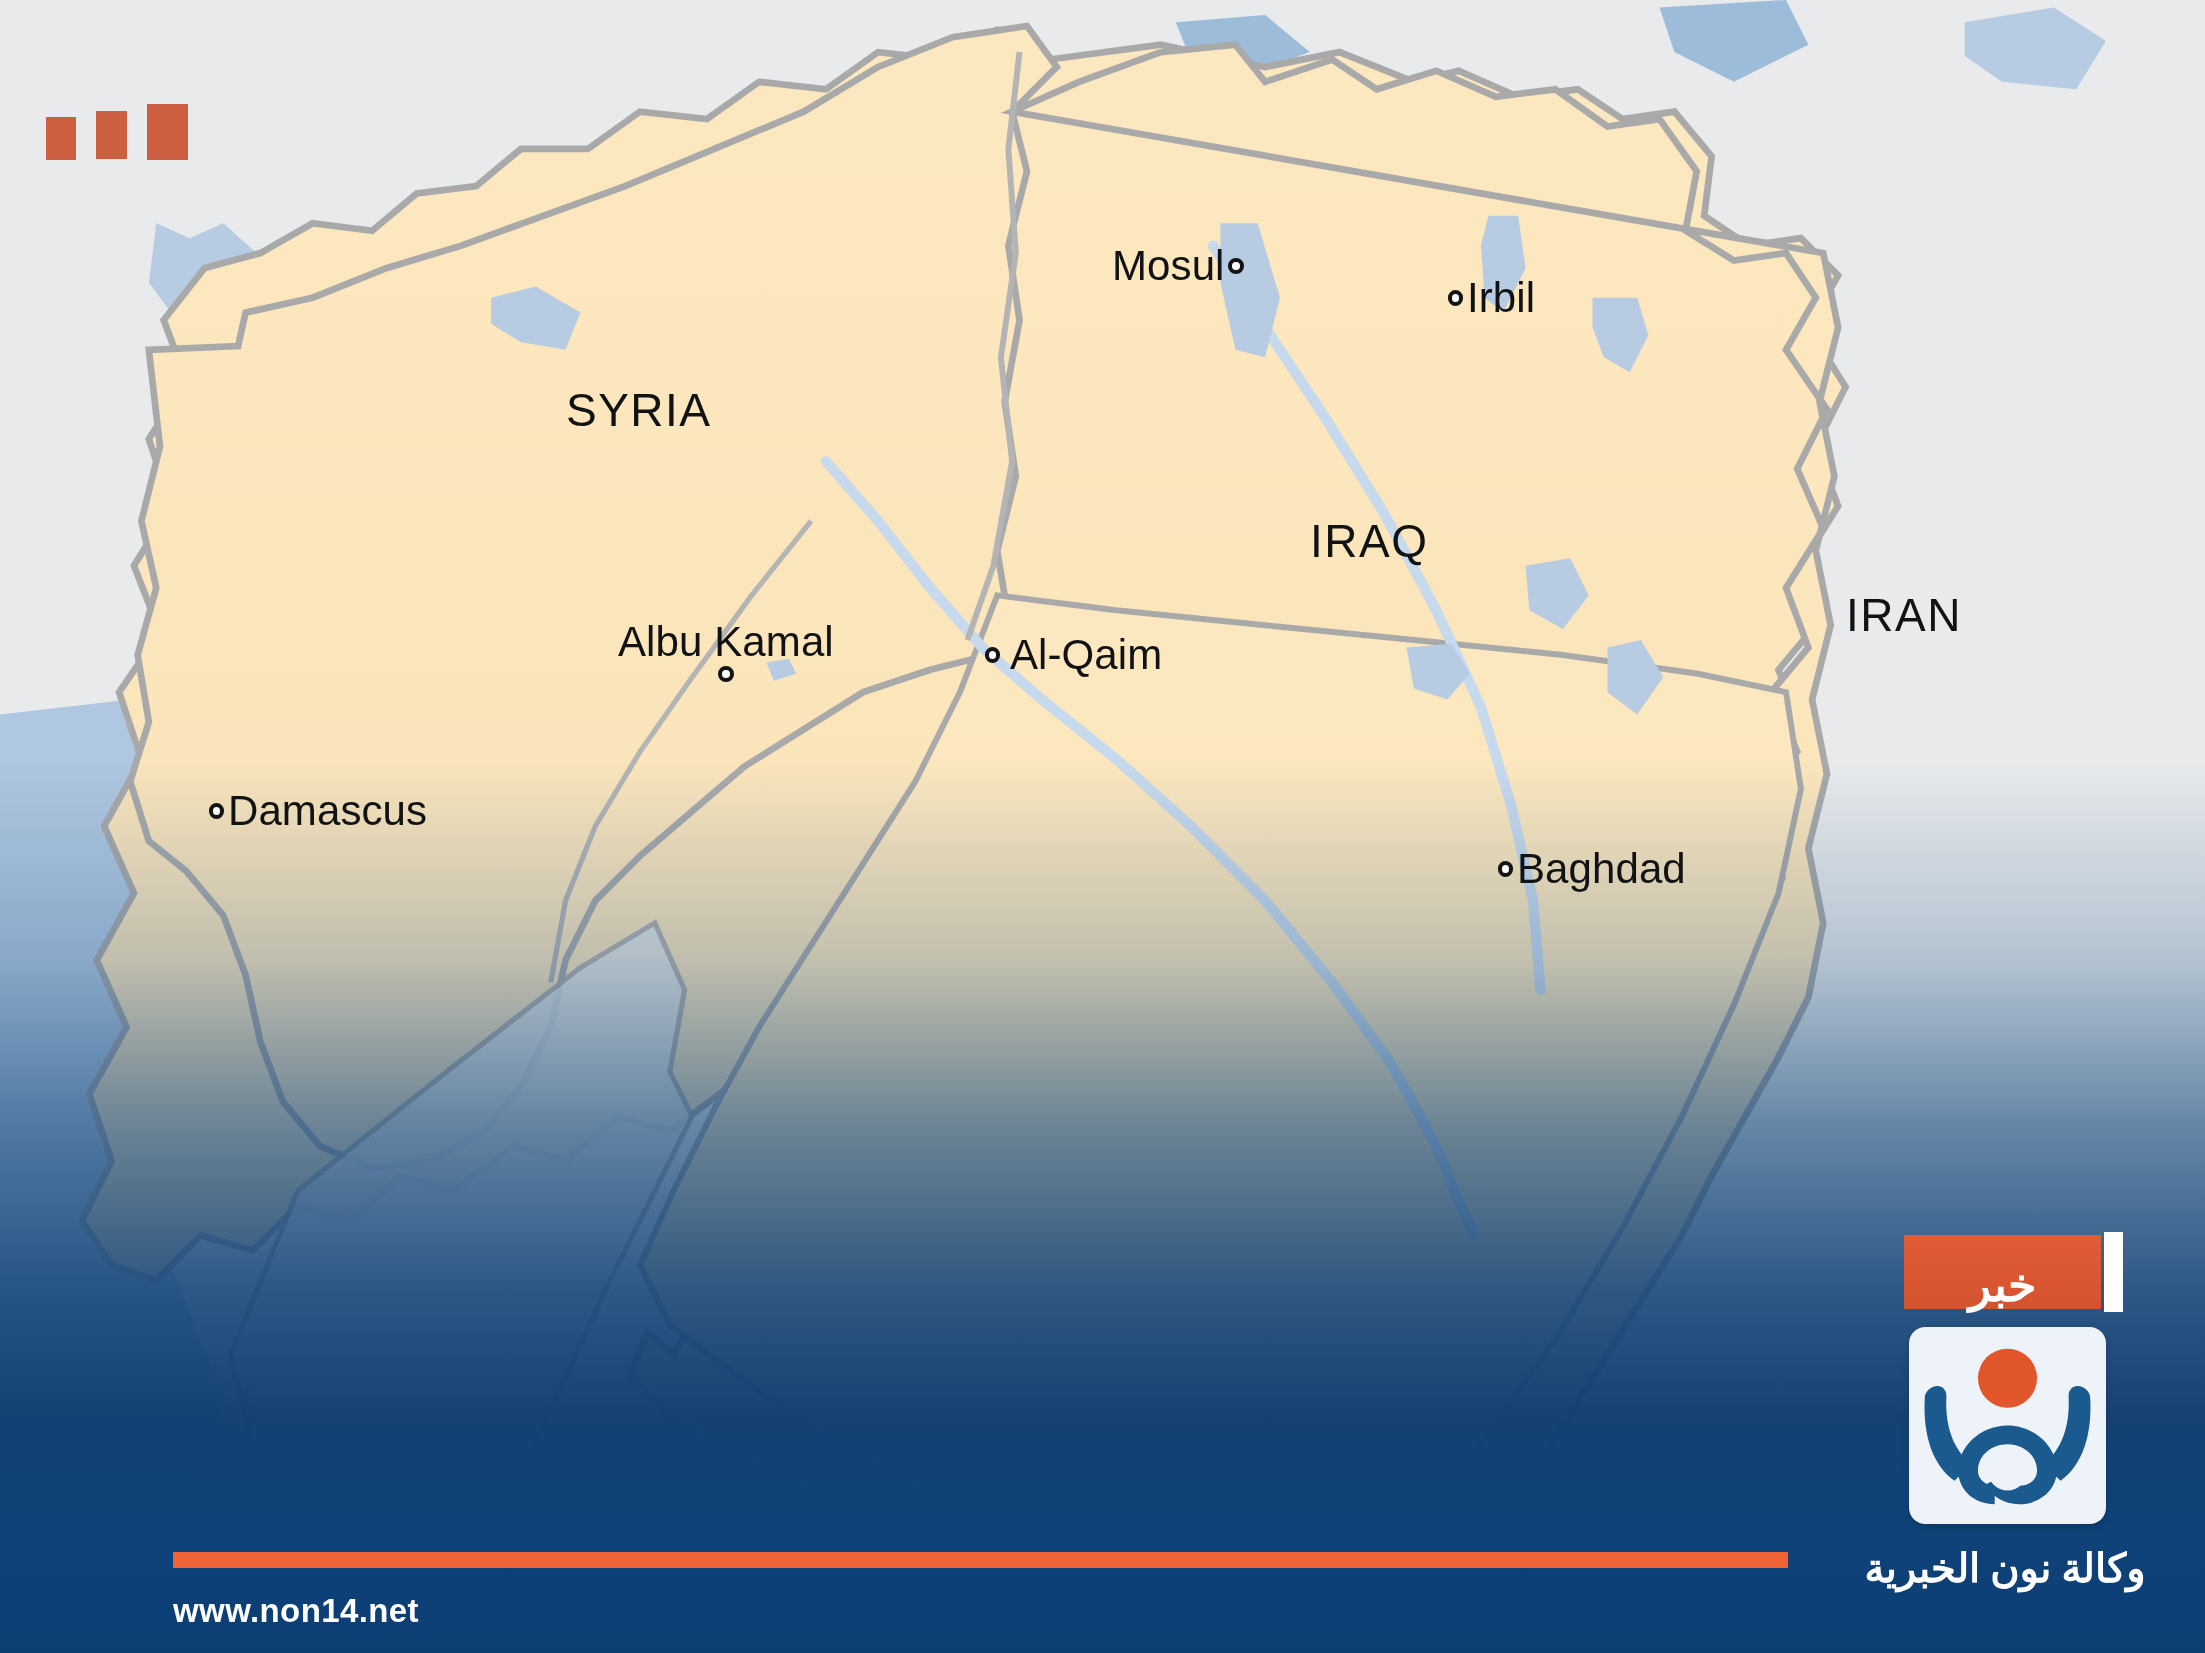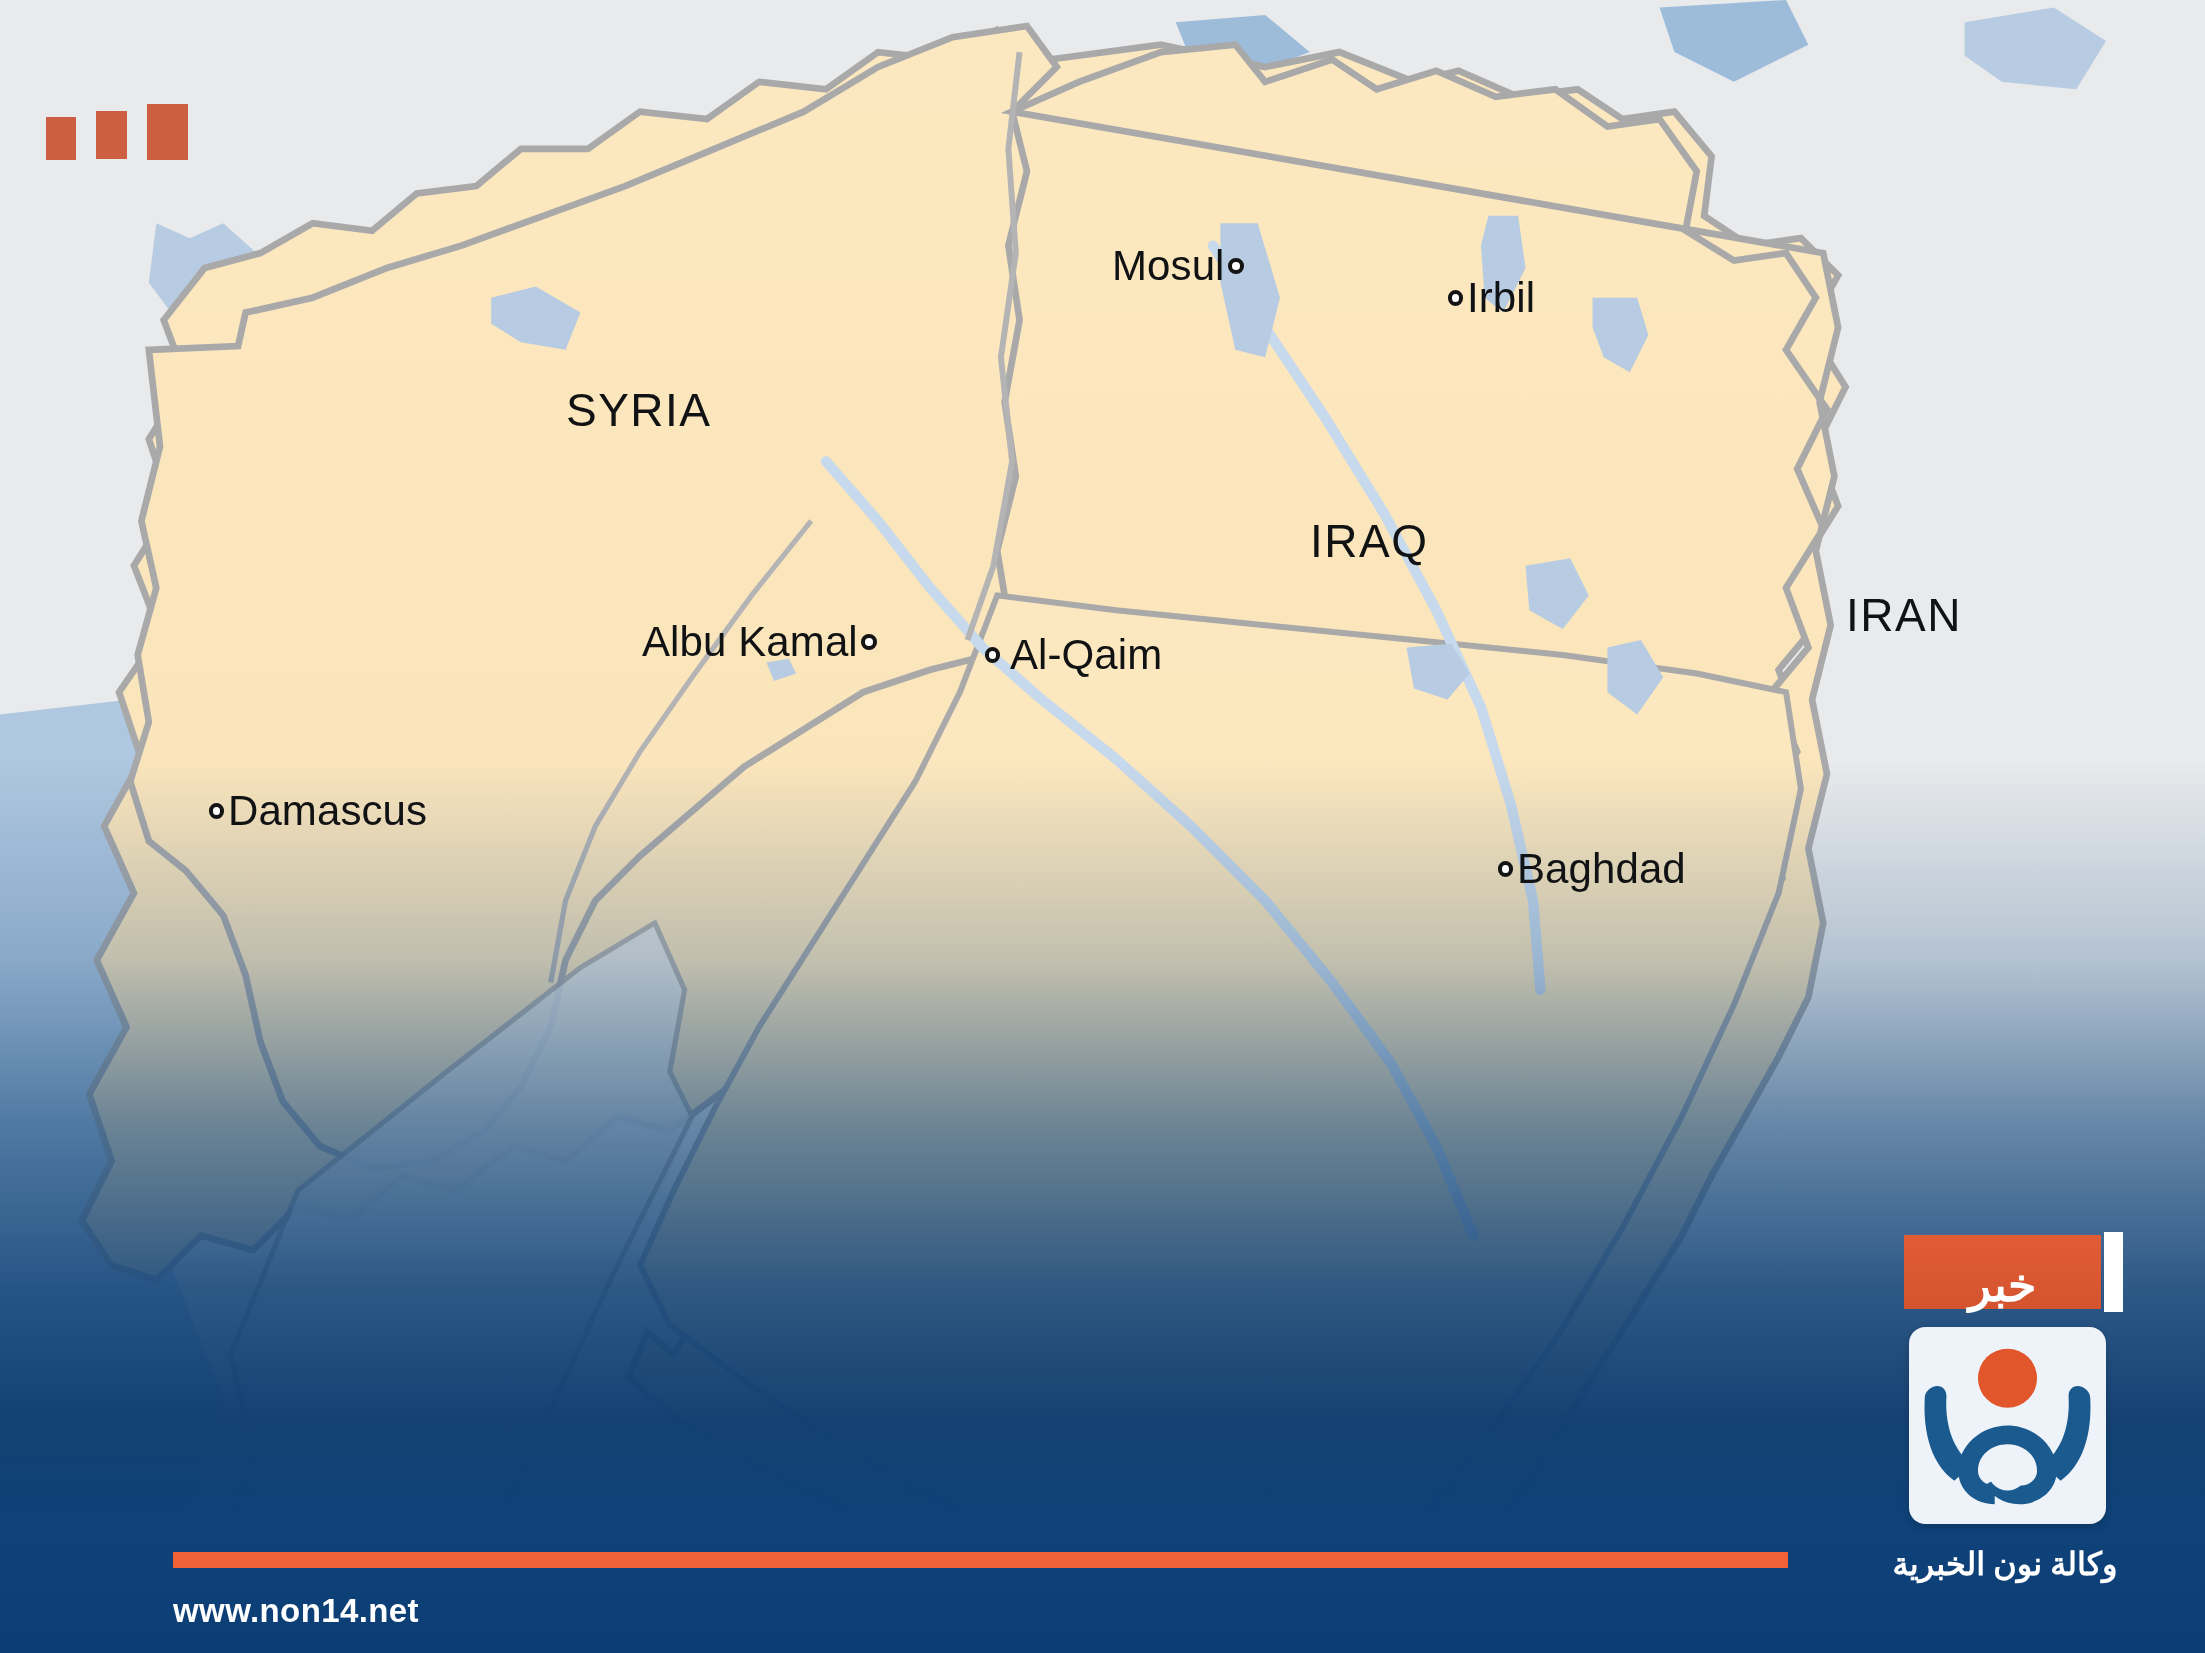--- a/index.html
+++ b/index.html
@@ -100,21 +100,21 @@
   #logo-svg { width:100%; height:100%; display:block; }
 
   #agency-name {
     position:absolute;
     right:51px; top:242px;
     width:298px;
     text-align:center;
     color:#ffffff;
     font-family:"Liberation Serif", serif;
     font-weight:bold;
-    font-size:32px;
+    font-size:40px;
     letter-spacing:0.4px;
   }
 
   #headline-wrap {
     position:absolute;
     right:417px; left:127px; top:-67px;
   }
   #headline {
     color:#ffffff;
     font-family:"Liberation Serif", serif;
@@ -301,21 +301,21 @@
   <div class="map-label city" style="left:1112px; top:242px;">
     <span>Mosul</span>
     <span class="dot"></span>
   </div>
 
   <div class="map-label city" style="left:1444px; top:274px;">
     <span class="dot"></span>
     <span>Irbil</span>
   </div>
 
-  <div class="map-label city" style="left:642px; top:618px;">
+  <div class="map-label city" style="left:618px; top:618px;flex-direction:column;">
     <span>Albu Kamal</span>
     <span class="dot"></span>
   </div>
 
   <div class="map-label city" style="left:981px; top:631px;gap:6px;">
     <span class="dot"></span>
     <span>Al-Qaim</span>
   </div>
 
   <div class="map-label city" style="left:205px; top:787px;">

